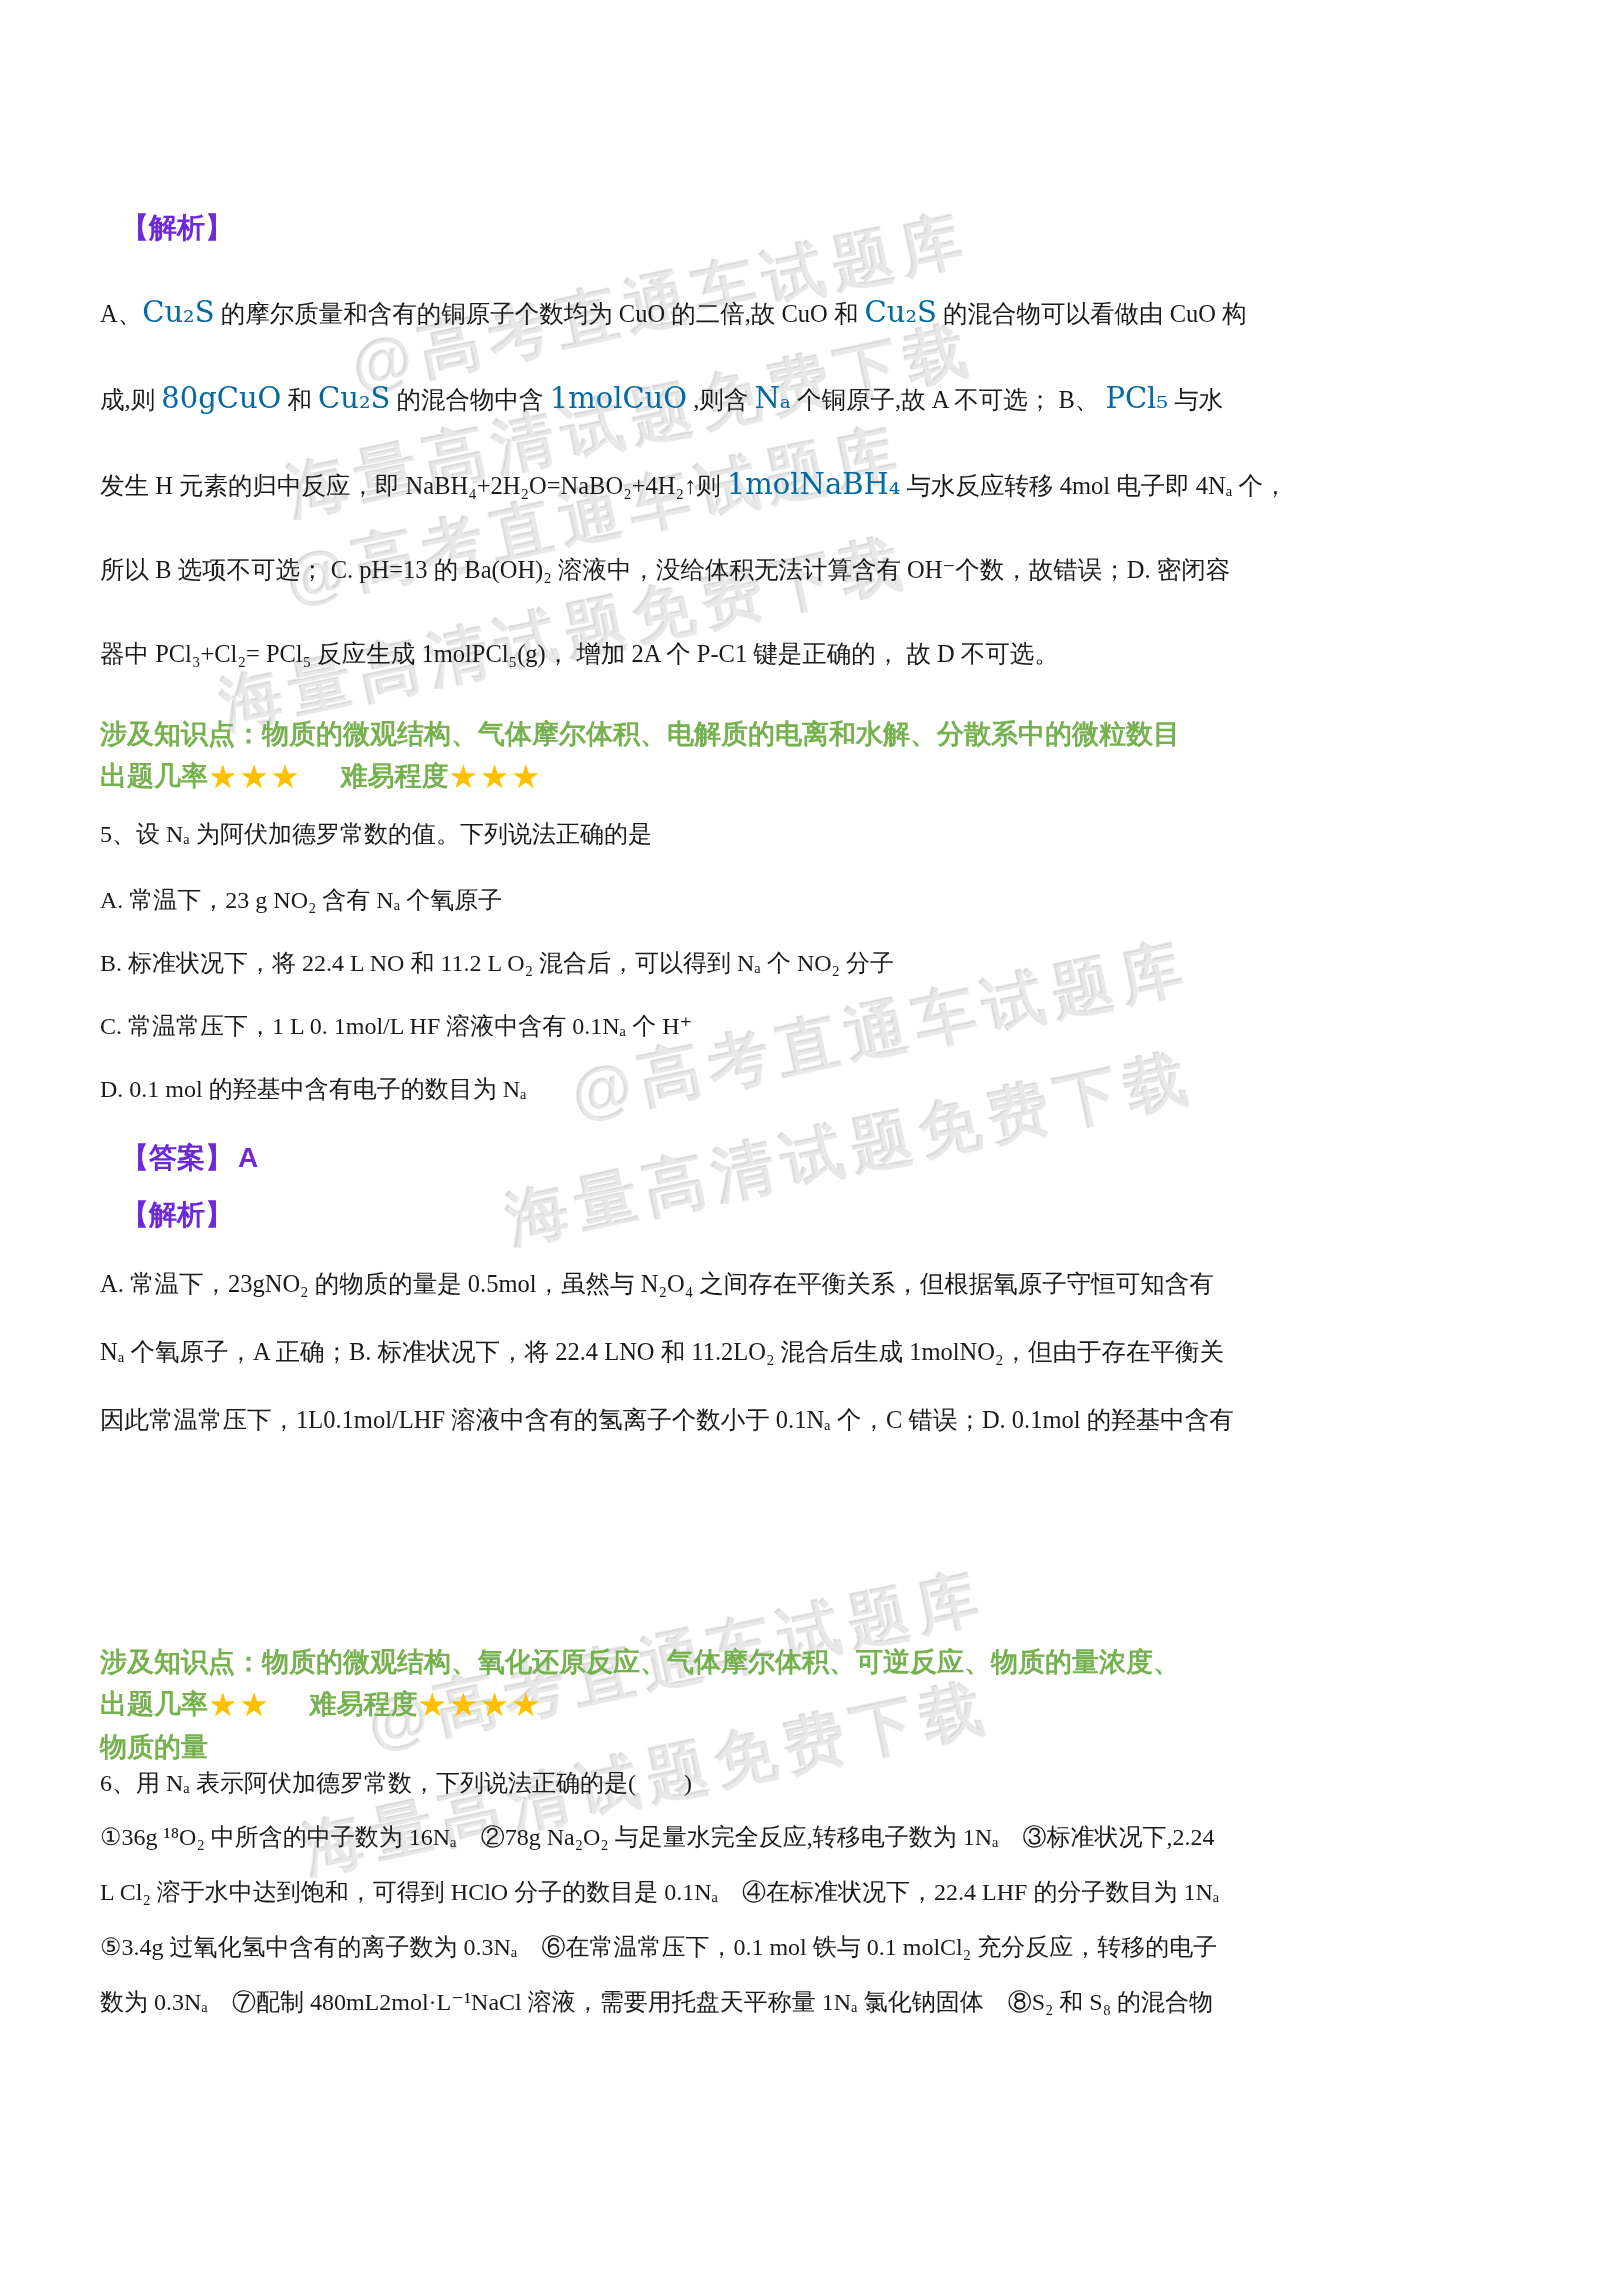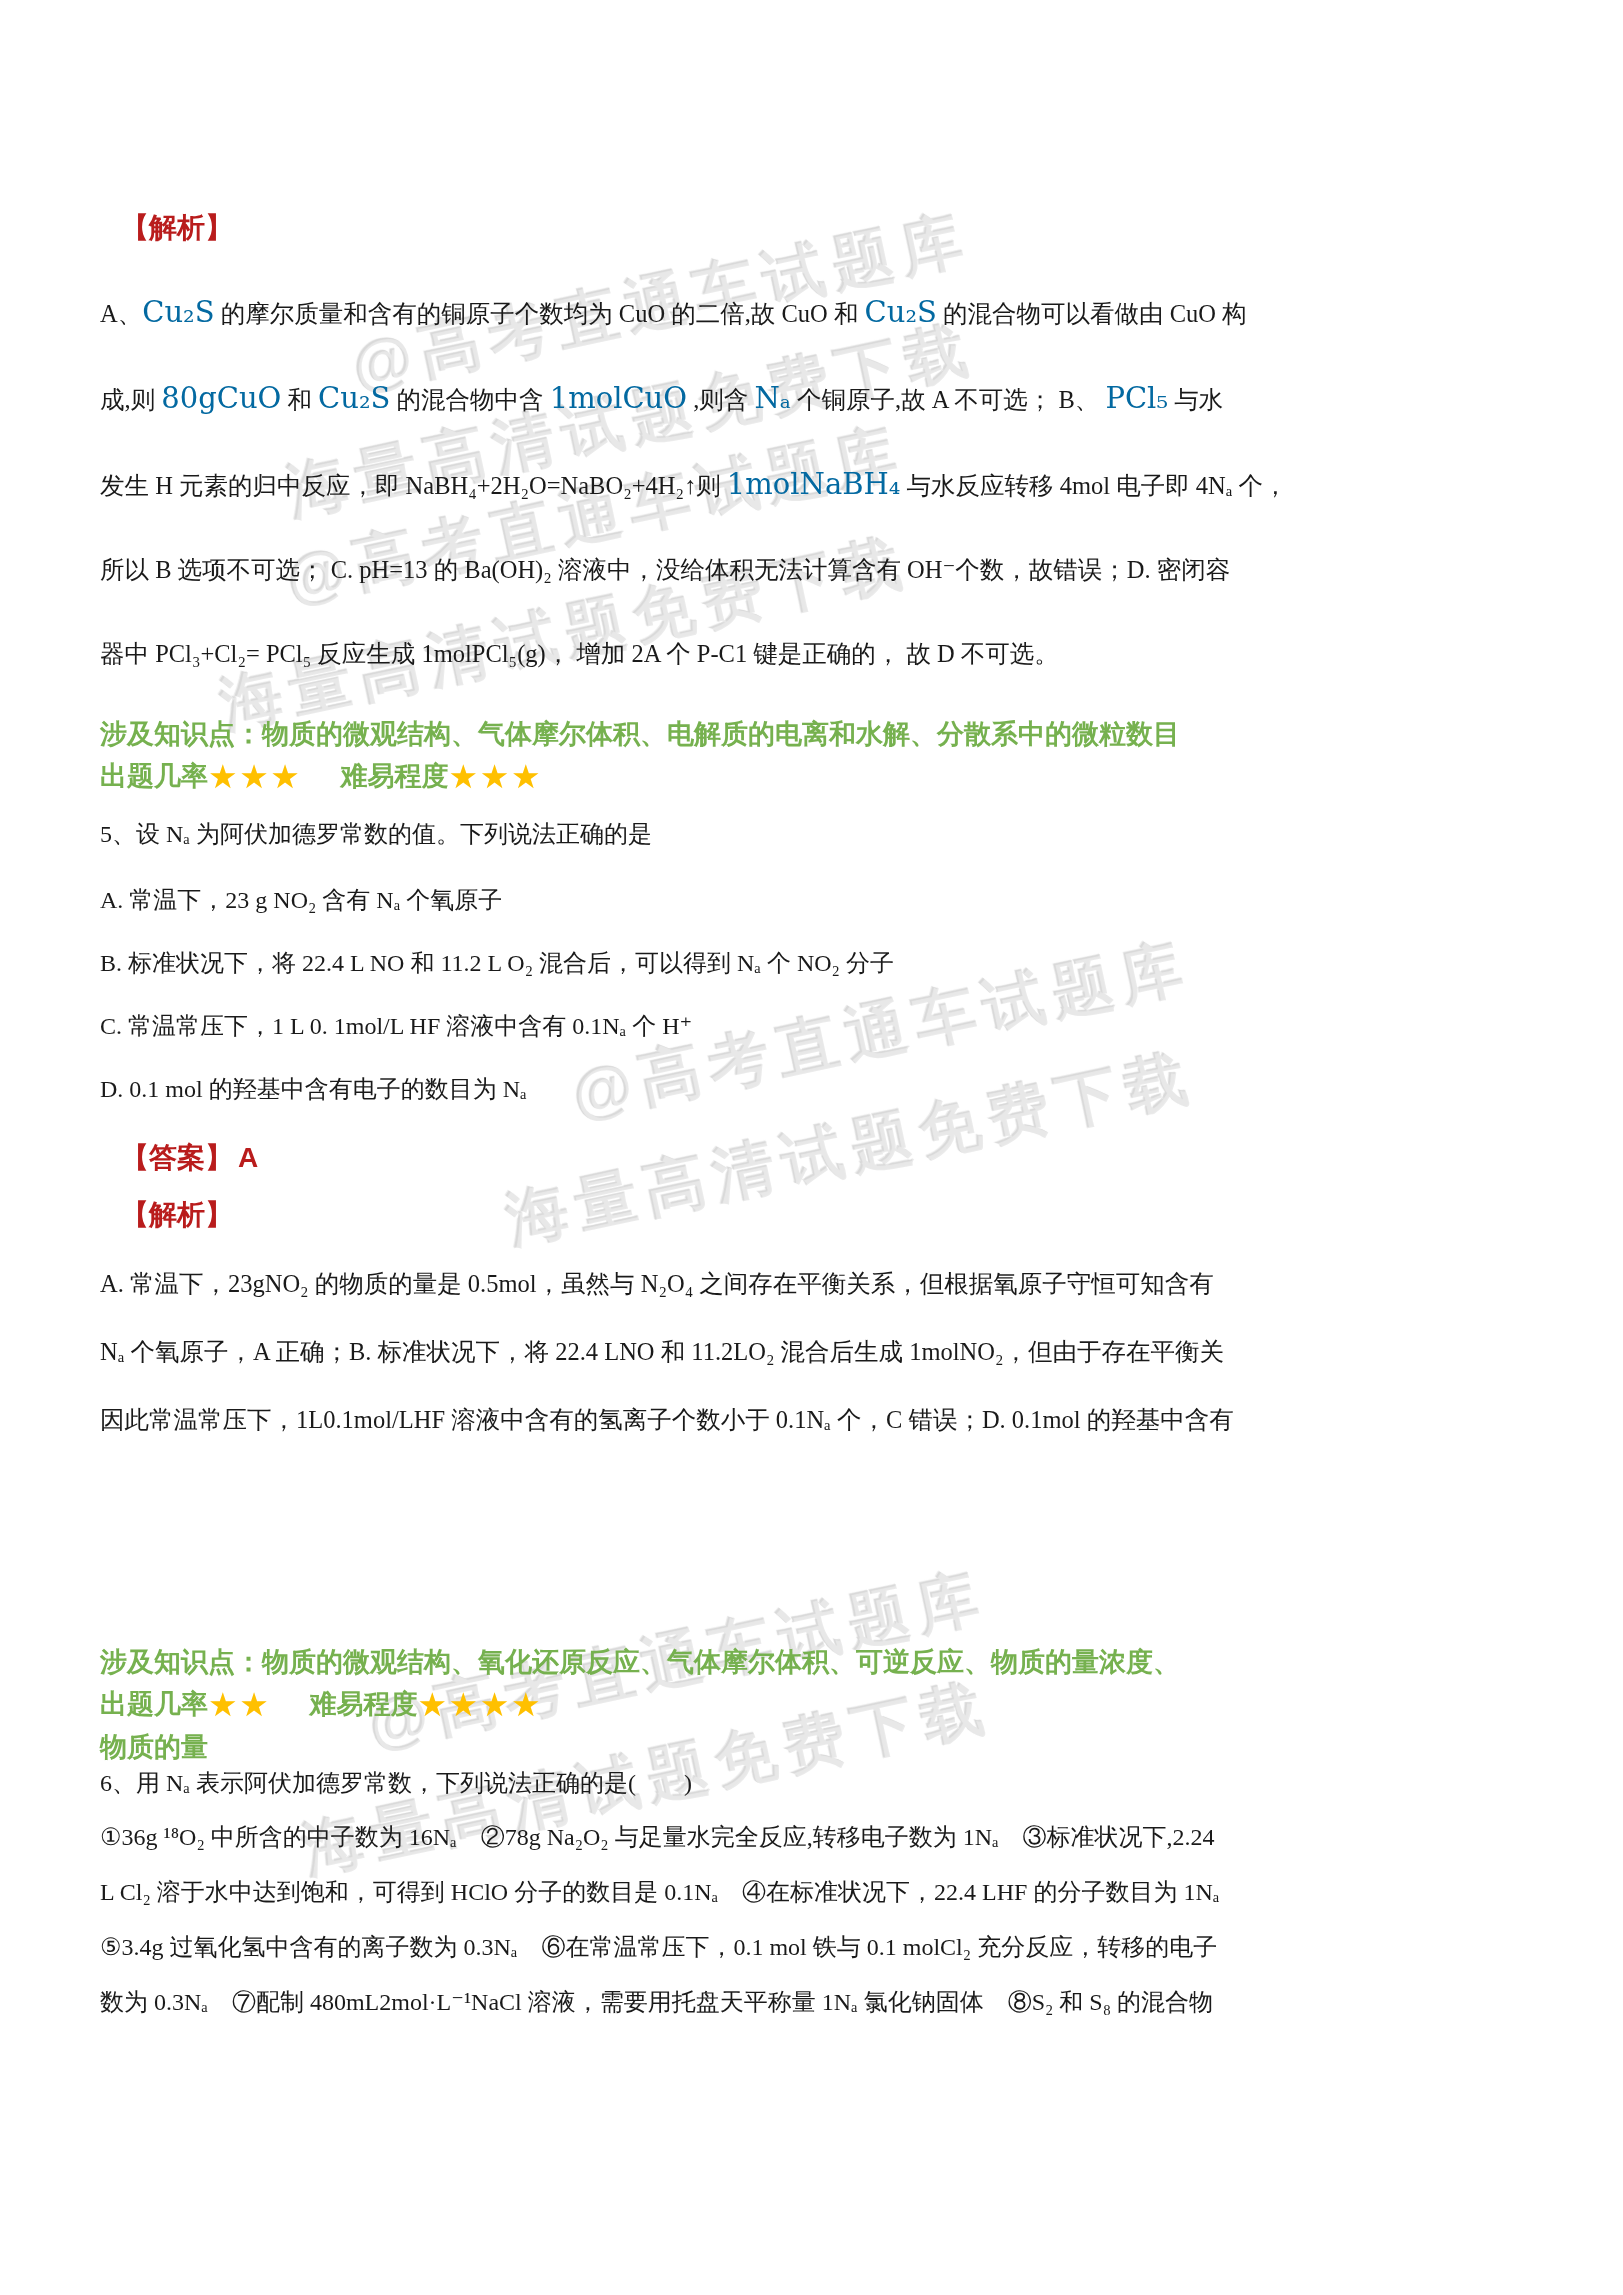--- a/index.html
+++ b/index.html
@@ -22,21 +22,21 @@
   .wm-line2{margin-top:24.5px;margin-left:-90px;}
   .wm1{left:344px;top:327px;}
   .wm2{left:278px;top:540px;}
   .wm3{left:564px;top:1055px;}
   .wm4{left:360px;top:1685px;}
 
   
   .abs{position:absolute;z-index:1;}
   .orange-header{
     left:21px;font-family:"Liberation Sans","DejaVu Sans",sans-serif;
-    font-weight:bold;font-size:28px;color:#b91c1c;white-space:nowrap;
+    font-weight:bold;font-size:28px;color:#6d28d9;white-space:nowrap;
   }
   .answer-value{margin-left:4.9px;}
   .para .tline{white-space:nowrap;}
   .para1 .tline{line-height:84px;font-size:24.5px;}
   .para2 .tline{line-height:68px;font-size:24.5px;}
   .formula{font-size:29px;font-family:"DejaVu Serif",serif;color:#0369a1;}
 
   .green-block{
     font-family:"Liberation Sans","DejaVu Sans",sans-serif;font-weight:bold;
     font-size:27px;color:#76B14F;white-space:nowrap;

